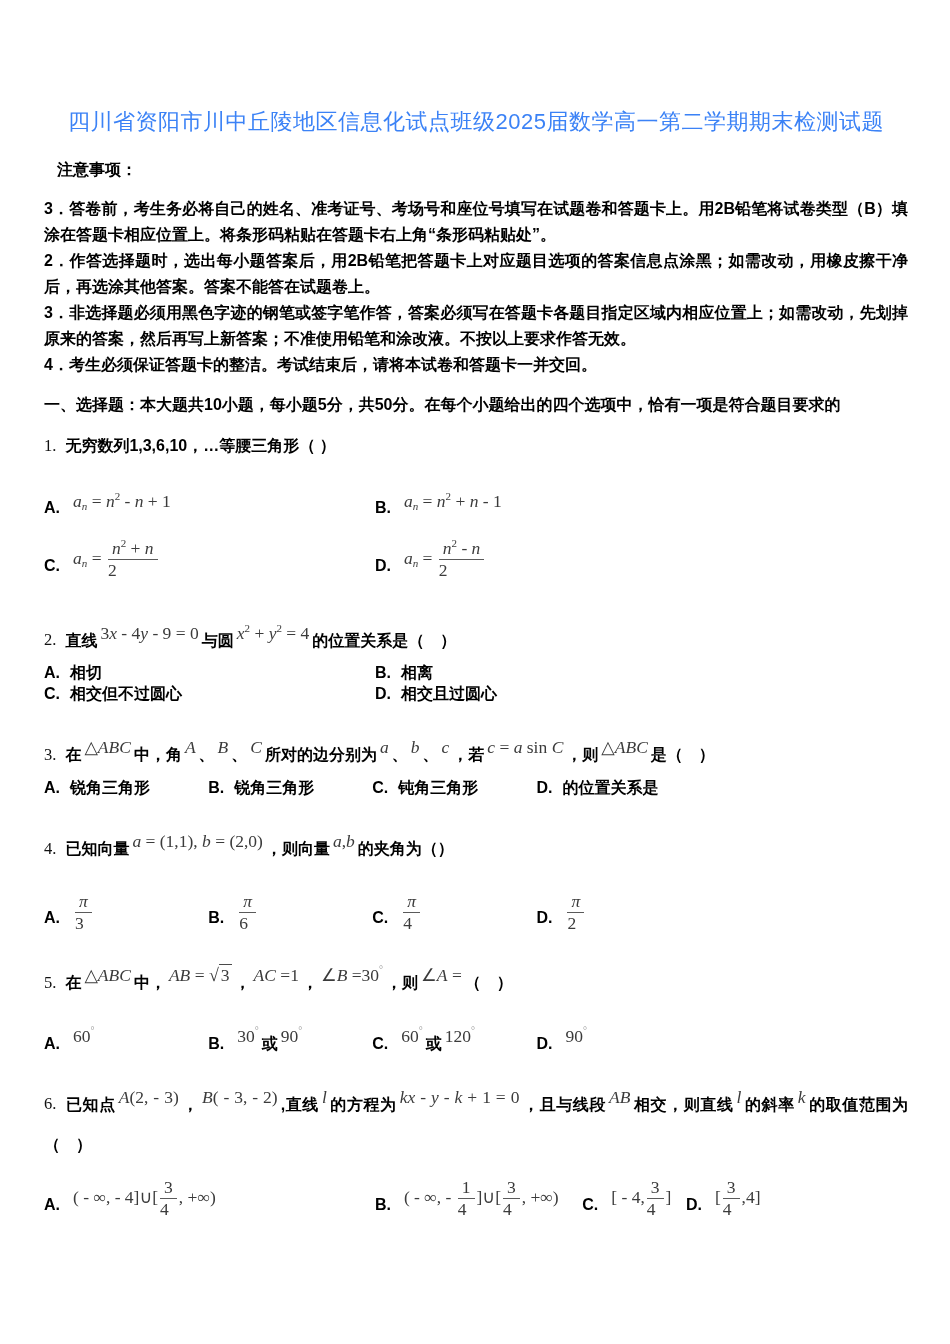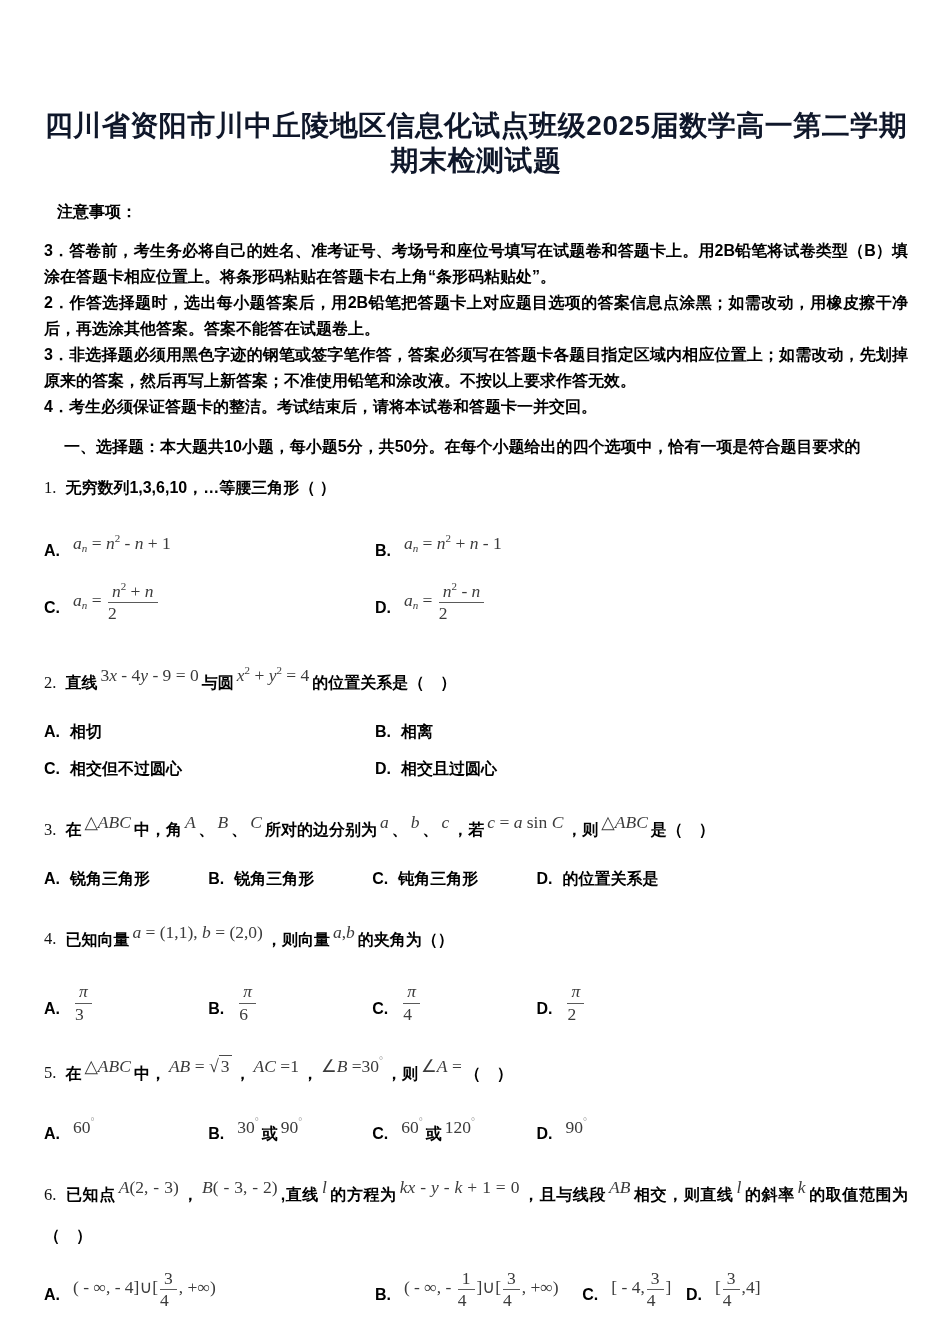--- a/index.html
+++ b/index.html
@@ -8,47 +8,46 @@
     height: 1344px;
     box-sizing: border-box;
     padding: 108px 42px 30px 44px;
     overflow: hidden;
     font-family: "Liberation Sans", sans-serif;
     color: #000;
   }
   * { box-sizing: border-box; }
 
   .title {
-    font-size: 28px;
-    font-weight: 700;
+    font-size: 22px;
+    font-weight: 400;
     text-align: center;
     line-height: 1.25;
     letter-spacing: 0.5px;
     margin: 0 0 21px 0;
-    color: #0f172a;
+    color: #3b82f6;
   }
   .notice-heading {
     font-size: 16px;
     font-weight: 700;
     line-height: 26px;
     margin: 13px;
   }
   .notice-item {
     font-size: 16px;
     font-weight: 600;
     line-height: 26px;
     margin: 0;
     text-align: justify;
   }
   .section-heading {
     font-size: 16px;
     font-weight: 700;
     line-height: 24px;
     margin-top: 15px;
-    margin-left: 20px;
   }
 
   .question { margin-top: 20px; }
   .q-stem {
     font-size: 16px;
     font-weight: 600;
     line-height: 2.55;
     text-align: justify;
   }
   .q-num {
@@ -85,21 +84,21 @@
   .sqrt { white-space: nowrap; }
   .sqsym { font-size: 18px; }
   .rdc { border-top: 1.2px solid #4a4a4a; padding: 0 2px; }
 
   .opts {
     display: flex;
     flex-wrap: wrap;
     align-items: baseline;
     margin-top: 2px;
   }
-  .opt { margin-top: 16px; padding-right: 6px; }
+  .opt { padding-right: 6px; }
   .olabel { font-weight: 700; font-size: 16px; margin-right: 10px; }
   .ocontent { font-size: 16px; font-weight: 600; }
 
   .cols2 .opt:nth-child(odd)  { width: 38.3%; }
   .cols2 .opt:nth-child(even) { width: 61.7%; }
   .cols4 .opt:nth-child(1) { width: 19%; }
   .cols4 .opt:nth-child(2) { width: 19%; }
   .cols4 .opt:nth-child(3) { width: 19%; }
   .cols4 .opt:nth-child(4) { width: 43%; }
   .colsq6 .opt:nth-child(1) { width: 38.3%; }

